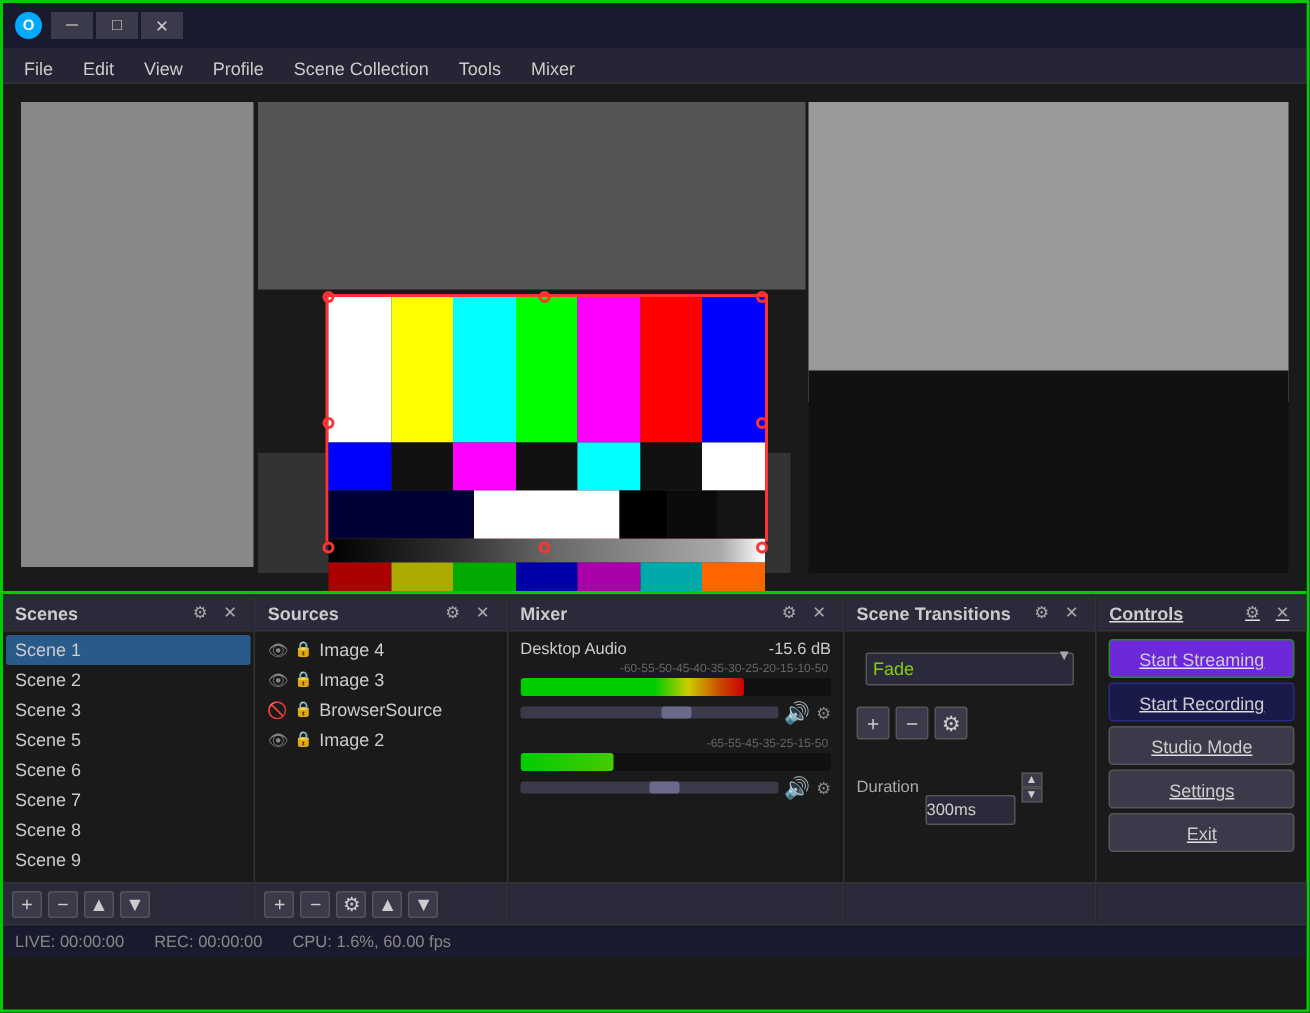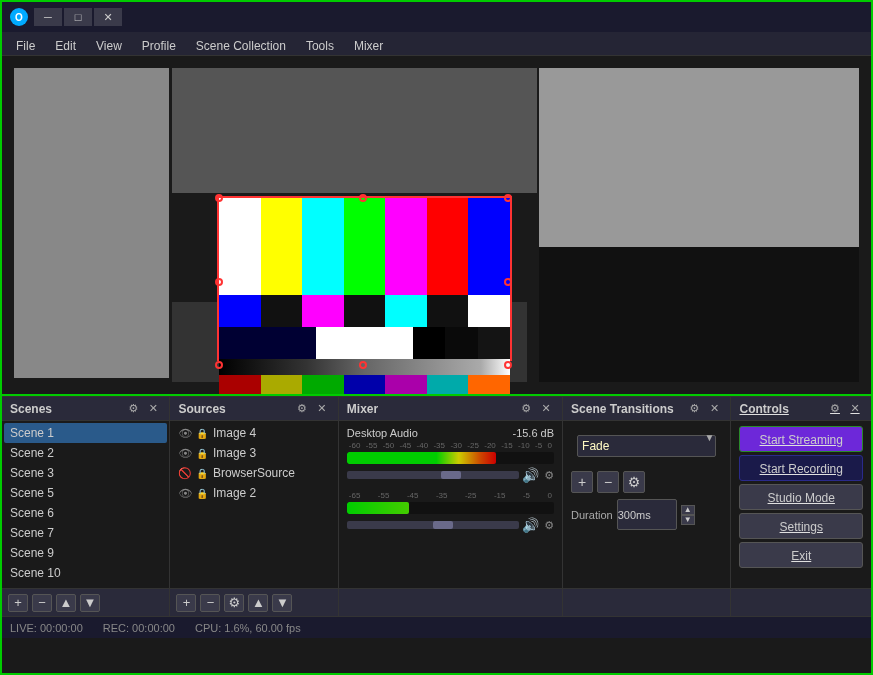--- a/index.html
+++ b/index.html
@@ -212,21 +212,21 @@
     .mixer-bar-container {
       height: 12px;
       background: #111;
       border-radius: 2px;
       position: relative;
       margin-bottom: 3px;
       overflow: hidden;
     }
     .mixer-scale {
       display: flex;
-      justify-content: space-between;
+      justify-content: flex-end;
       font-size: 8px;
       color: #666;
       margin-bottom: 2px;
       padding: 0 2px;
     }
     .mixer-bar {
       height: 100%;
       background: linear-gradient(to right, #00aa00, #aaaa00, #aa4400);
       border-radius: 2px;
     }
@@ -246,21 +246,21 @@
     }
 
     
     #transitions-panel { flex: 0.9; }
     .transition-select {
       width: calc(100% - 12px);
       margin: 6px;
       height: 22px;
       background: #2a2a3a;
       border: 1px solid #555;
-      color: #fef9c3;
+      color: #84cc16;
       font-size: 12px;
       padding: 0 4px;
       border-radius: 2px;
       cursor: pointer;
       appearance: none;
       -webkit-appearance: none;
     }
     .transition-controls {
       display: flex; align-items: center; padding: 2px 6px; gap: 4px;
     }
@@ -272,27 +272,28 @@
       color: #ccc;
       font-size: 14px;
       display: flex; align-items: center; justify-content: center;
       border-radius: 2px;
     }
     .duration-row {
       display: flex; align-items: center; padding: 4px 6px; gap: 4px;
     }
     .duration-label { font-size: 11px; color: #aaa; }
     .duration-input {
-      width: 60px; height: 31px;
+      width: 60px; height: 20px;
       background: #2a2a3a;
       border: 1px solid #555;
       color: #cccccc;
       font-size: 11px;
       padding: 0 0;
       border-radius: 2px;
+      margin-top: 31px;
     }
     .duration-spin {
       display: flex; flex-direction: column;
     }
     .spin-btn {
       width: 14px; height: 10px;
       background: #3a3a4a;
       border: 1px solid #555;
       cursor: pointer;
       color: #ccc;
@@ -435,20 +436,21 @@
         <span class="panel-icon-btn">✕</span>
       </div>
     </div>
     <div class="panel-body" id="scenes-list">
     <div class="scene-item active">Scene 1</div>
         <div class="scene-item">Scene 2</div>
         <div class="scene-item">Scene 3</div>
         <div class="scene-item">Scene 5</div>
         <div class="scene-item">Scene 6</div>
         <div class="scene-item">Scene 7</div>
+        <div class="scene-item">Scene 8</div>
         <div class="scene-item">Scene 9</div>
         <div class="scene-item">Scene 10</div>
       </div>
     <div class="panel-footer">
       <button class="footer-btn">+</button>
       <button class="footer-btn">−</button>
       <button class="footer-btn">▲</button>
       <button class="footer-btn">▼</button>
     </div>
   </div>

